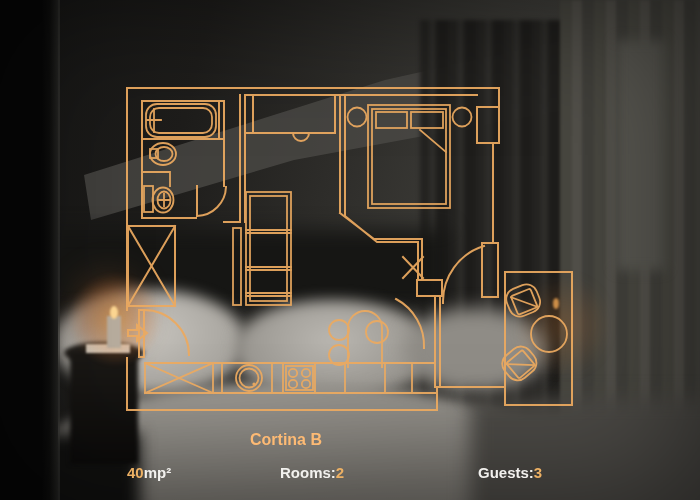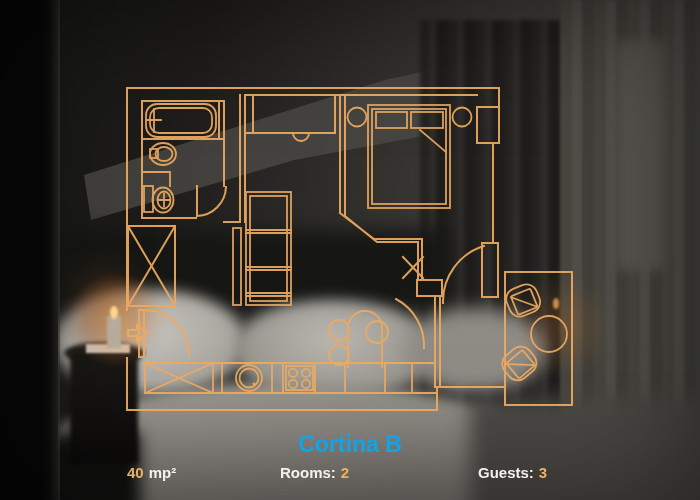--- a/index.html
+++ b/index.html
@@ -44,25 +44,25 @@
     background:linear-gradient(90deg,#070707 0 72%,#0E0E0D 86%,#232321 100%);}
   .stripedge{left:58px;top:0;width:2px;height:100%;background:#3B3A37;opacity:.6;}
   .vignette{left:0;top:0;width:100%;height:100%;box-shadow:inset 0 0 130px rgba(0,0,0,.55);}
 
   
   .plan{position:absolute;inset:0;z-index:3;}
 
   
   .title{position:absolute;left:126px;top:20px;z-index:4;color:#F4F3F1;
     font-family:"DejaVu Serif",serif;font-size:30px;font-weight:400;letter-spacing:2px;}
-  .name{position:absolute;left:250px;top:431px;width:200px;text-align:center;z-index:4;
-    font-size:23px;font-weight:bold;color:#0ea5e9;}
+  .name{position:absolute;left:250px;top:431px;width:200px;z-index:4;
+    font-size:16px;font-weight:bold;color:#fdba74;}
   .stat{position:absolute;top:464px;z-index:4;font-size:15px;font-weight:bold;color:#F2F1EE;white-space:nowrap;}
   .stat .gold{color:#EDB164;}
-  .stat .gap{margin-left:5px;}
+  .stat .gap{}
   .s-area{left:127px;}
   .s-rooms{left:280px;width:140px;text-align:left;}
   .s-guests{left:478px;width:136px;text-align:left;}
 </style>
 </head>
 <body>
 
 <div class="stage">
 
   <div class="photo">

